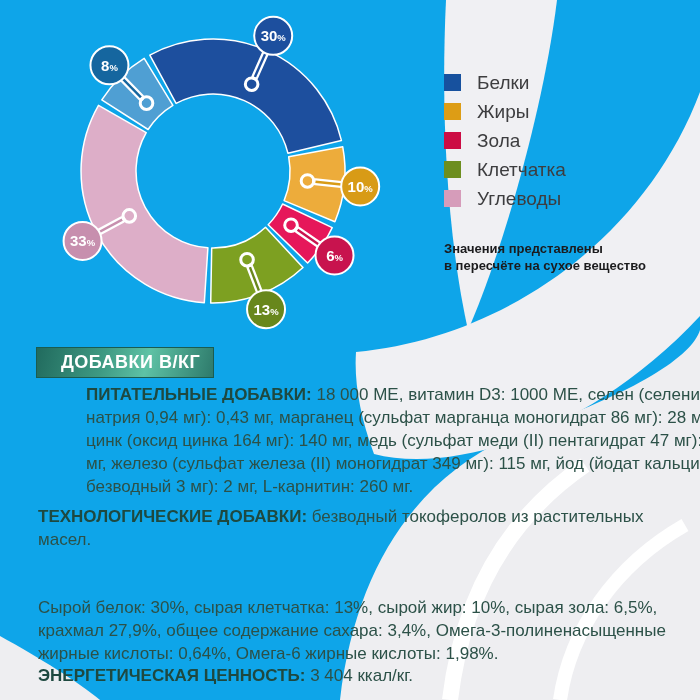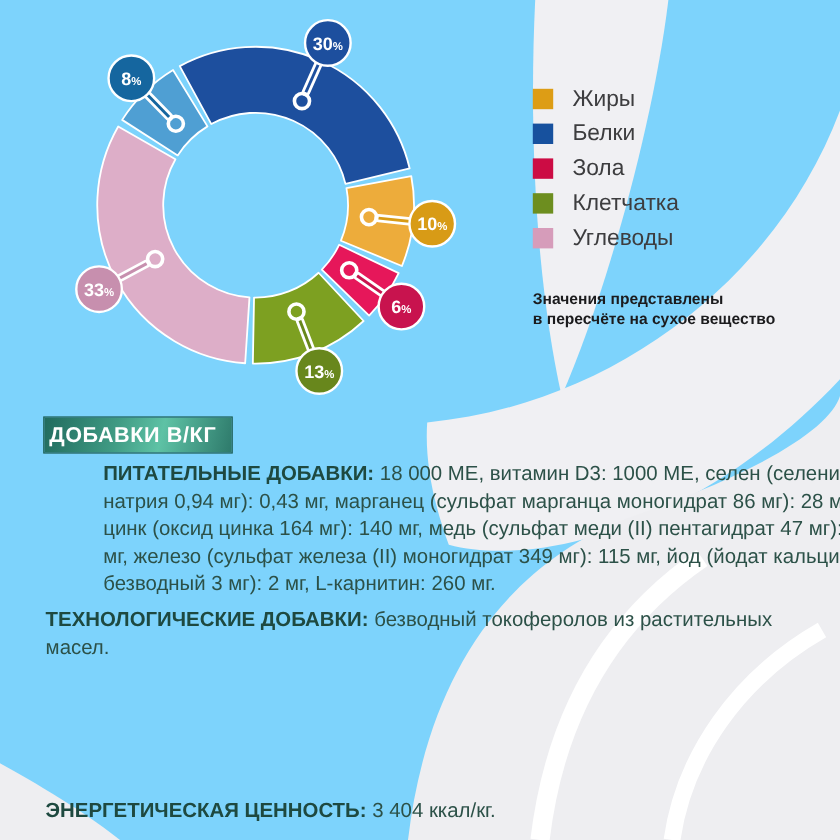--- a/index.html
+++ b/index.html
@@ -1,37 +1,37 @@
 <!DOCTYPE html>
 <html lang="ru"><head>
 <meta charset="utf-8">
 <style>
   html,body{margin:0;padding:0;background:#fff;}
   .stage{
     position:relative;width:700px;height:700px;overflow:hidden;
-    background:#7dd3fc;
+    background:#0ea5e9;
     font-family:"Liberation Sans", sans-serif;
   }
   .bg-watermark{position:absolute;left:0;top:0;width:700px;height:700px;}
   #donut-svg{position:absolute;left:0;top:0;}
 
   .legend{position:absolute;left:444px;top:68px;}
   .legend-row{display:flex;align-items:center;height:29px;}
   .legend-swatch{width:17px;height:17px;flex:0 0 17px;}
   .legend-label{margin-left:16px;font-size:19px;color:#3d3d3f;line-height:1;}
 
   .dry-note{
     position:absolute;left:444px;top:241px;
     font-size:13px;font-weight:bold;color:#1b1b1d;line-height:16.5px;
     white-space:pre-line;
   }
 
   .header-badge{
     position:absolute;left:36px;display:inline-block;
-    padding:5px 13px 6px 4px;
+    padding:5px 13px 6px 24px;
     background:linear-gradient(104deg,#216b5e 0%,#3f9a83 38%,#5ec2a5 62%,#2e7a6b 100%);
     border:1px solid #1a5c51;
     color:#ffffff;font-size:18px;font-weight:bold;letter-spacing:.5px;line-height:1;
   }
   #badge-additives{top:347px;}
   #badge-nutrition{top:552px;}
 
   .body-par{
     position:absolute;left:38px;width:650px;margin:0;
     font-size:17px;line-height:23px;color:#2c5148;
@@ -98,26 +98,26 @@
         <text x="266.03845653270446" y="314.6699031215859" text-anchor="middle" fill="#ffffff" font-family="&quot;Liberation Sans&quot;, sans-serif" font-weight="bold" font-size="15">13<tspan font-size="9.5">%</tspan></text>
         <circle cx="82.56708909438112" cy="240.93751320061995" r="19" fill="#c78fae" stroke="#ffffff" stroke-width="2"></circle>
         <text x="82.56708909438112" y="246.43751320061995" text-anchor="middle" fill="#ffffff" font-family="&quot;Liberation Sans&quot;, sans-serif" font-weight="bold" font-size="15">33<tspan font-size="9.5">%</tspan></text>
         <circle cx="109.44982560402184" cy="65.25804341434518" r="19" fill="#15669f" stroke="#ffffff" stroke-width="2"></circle>
         <text x="109.44982560402184" y="70.75804341434518" text-anchor="middle" fill="#ffffff" font-family="&quot;Liberation Sans&quot;, sans-serif" font-weight="bold" font-size="15">8<tspan font-size="9.5">%</tspan></text>
       </g>
     </svg>
 
   <div class="legend">
     <div class="legend-row">
+      <span class="legend-swatch" style="background: rgb(23, 81, 158);"></span>
+      <span class="legend-label">Белки</span>
+    </div>
+    <div class="legend-row">
       <span class="legend-swatch" style="background: rgb(221, 157, 21);"></span>
       <span class="legend-label">Жиры</span>
-    </div>
-    <div class="legend-row">
-      <span class="legend-swatch" style="background: rgb(23, 81, 158);"></span>
-      <span class="legend-label">Белки</span>
     </div>
     <div class="legend-row">
       <span class="legend-swatch" style="background: rgb(204, 12, 68);"></span>
       <span class="legend-label">Зола</span>
     </div>
     <div class="legend-row">
       <span class="legend-swatch" style="background: rgb(109, 142, 31);"></span>
       <span class="legend-label">Клетчатка</span>
     </div>
     <div class="legend-row">
@@ -135,19 +135,20 @@
     <b>ПИТАТЕЛЬНЫЕ ДОБАВКИ:</b>
     <span>18 000 МЕ, витамин D3: 1000 МЕ, селен (селенит натрия 0,94 мг): 0,43 мг, марганец (сульфат марганца моногидрат 86 мг): 28 мг, цинк (оксид цинка 164 мг): 140 мг, медь (сульфат меди (II) пентагидрат 47 мг): 12 мг, железо (сульфат железа (II) моногидрат 349 мг): 115 мг, йод (йодат кальция безводный 3 мг): 2 мг, L-карнитин: 260 мг.</span>
   </p>
 
   <p class="body-par" id="par-technological">
     <b>ТЕХНОЛОГИЧЕСКИЕ ДОБАВКИ:</b>
     <span>безводный токоферолов из растительных масел.</span>
   </p>
 
 
+  <p class="body-par" id="par-nutrition-body">Сырой белок: 30%, сырая клетчатка: 13%, сырой жир: 10%, сырая зола: 6,5%, крахмал 27,9%, общее содержание сахара: 3,4%, Омега-3-полиненасыщенные жирные кислоты: 0,64%, Омега-6 жирные кислоты: 1,98%.</p>
 
   <p class="body-par" id="par-energy">
     <b>ЭНЕРГЕТИЧЕСКАЯ ЦЕННОСТЬ:</b>
     <span>3 404 ккал/кг.</span>
   </p>
 
 </div>
 
 </body></html>

